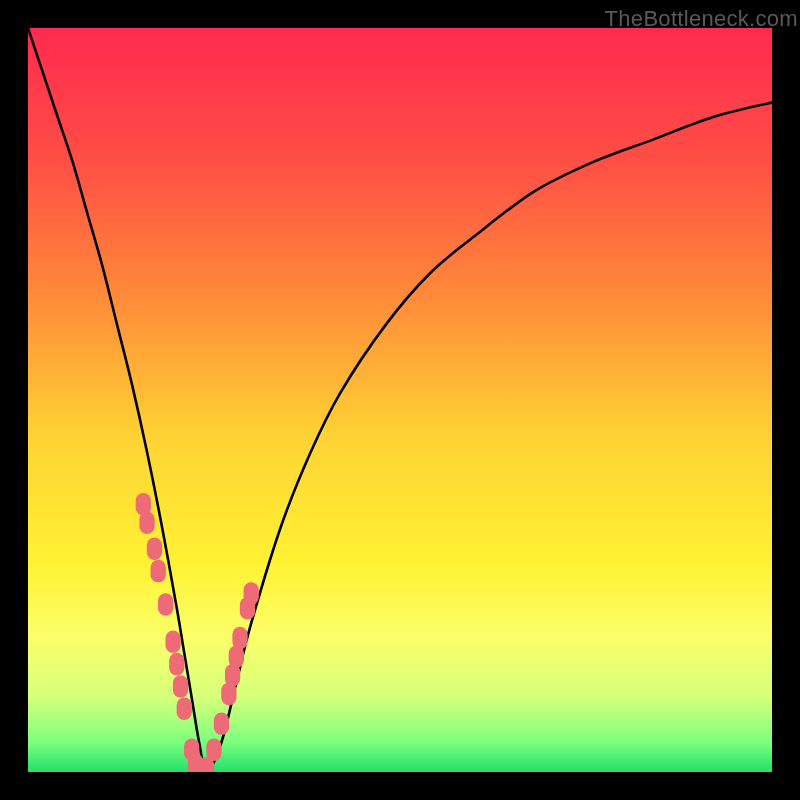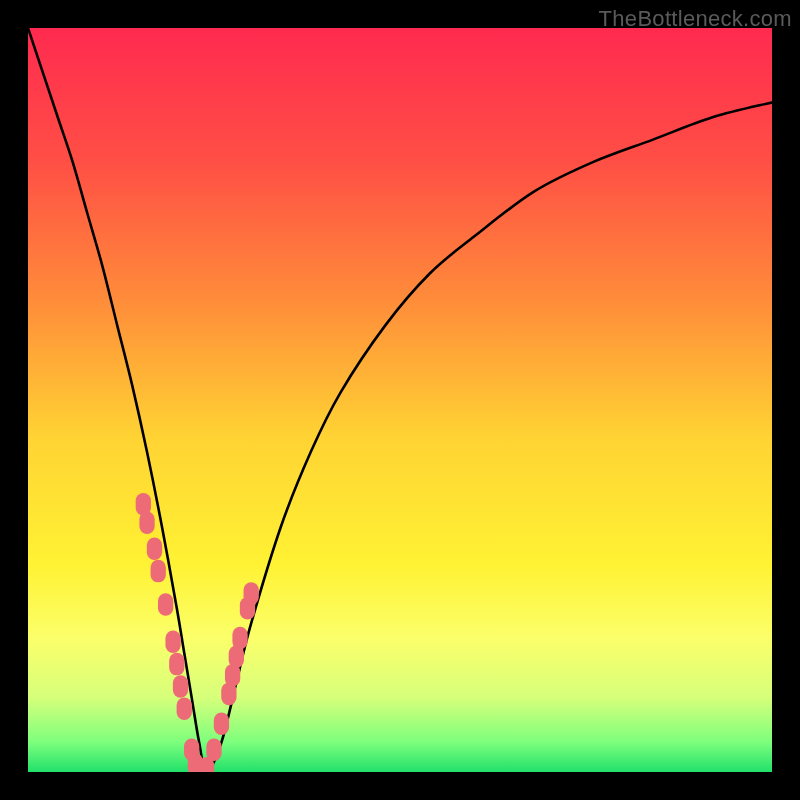--- a/index.html
+++ b/index.html
@@ -28,21 +28,21 @@
   .gradient-bg {
     position: absolute;
     left: 0;
     top: 0;
     width: 100%;
     height: 100%;
   }
   .watermark {
     position: absolute;
     top: 6px;
-    right: 8px;
+    right: 2px;
     color: #5a5a5a;
     font-size: 22px;
     font-weight: 400;
     letter-spacing: 0.3px;
     user-select: none;
   }
   svg.curve {
     position: absolute;
     left: 0;
     top: 0;

